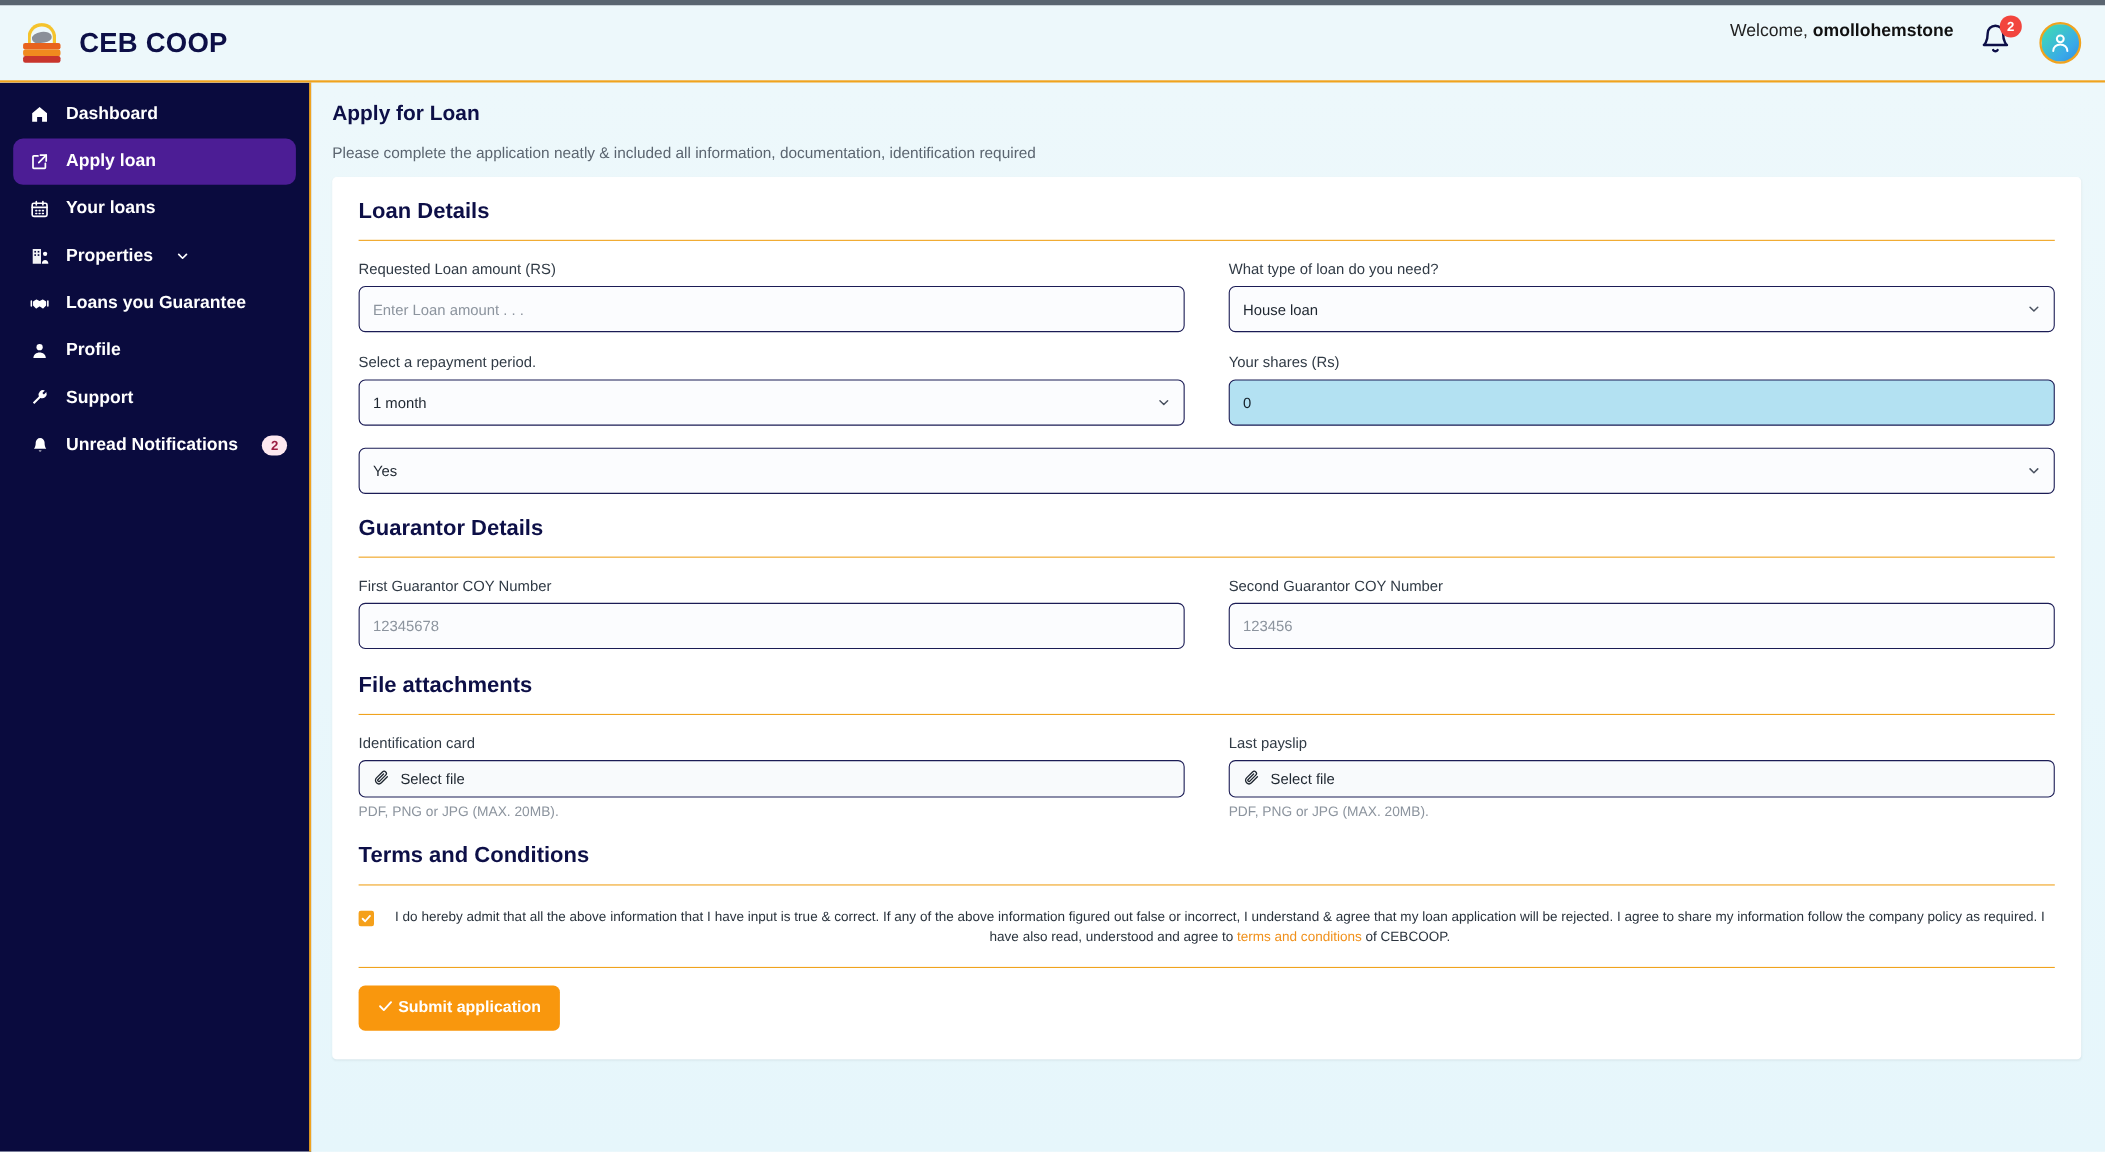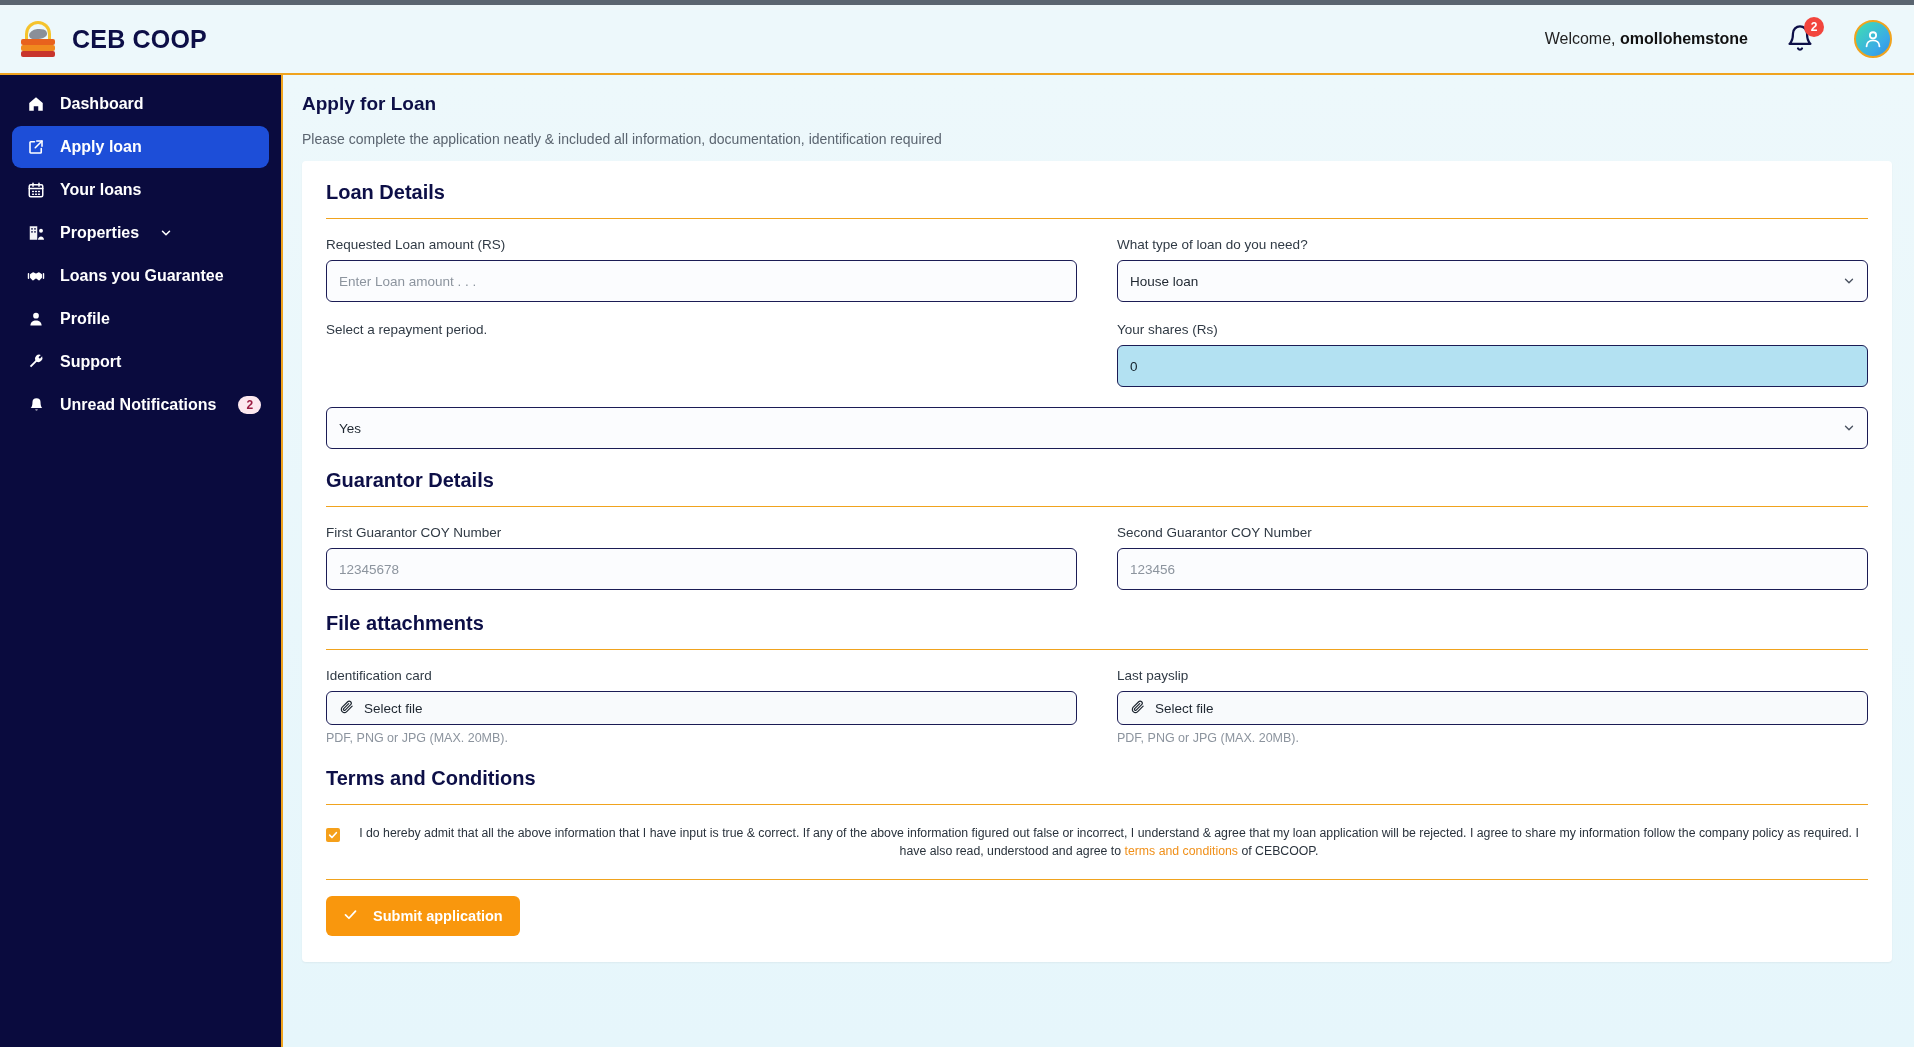--- a/index.html
+++ b/index.html
@@ -80,22 +80,22 @@
 
   .brand-title {
     font-size: 25px;
     font-weight: bold;
     color: #0d0f47;
     letter-spacing: .2px;
   }
 
   .header-right {
     display: flex;
-    align-items: center;
-    gap: 38px;
+    align-items: flex-start;
+    gap: 24px;
   }
 
   .welcome {
     font-size: 16px;
     color: #222;
   }
   .welcome b { font-weight: bold; color: #111; }
 
   .bell-wrap {
     position: relative;
@@ -151,21 +151,21 @@
     padding: 0 14px;
     border-radius: 9px;
     color: #ffffff;
     font-size: 16px;
     font-weight: bold;
     margin-bottom: 1px;
     cursor: pointer;
     white-space: nowrap;
   }
   .nav-item.active {
-    background: #1d4ed8;
+    background: #4c1d95;
   }
   .nav-ico {
     width: 20px; height: 20px;
     display: flex;
     align-items: center;
     justify-content: center;
     flex: 0 0 20px;
   }
   .nav-ico svg { display: block; }
   .chev-small { margin-left: 6px; display: flex; align-items: center; }
@@ -319,21 +319,21 @@
 
   .submit-rule {
     height: 0;
     border-top: 1.5px solid #f0a31e;
     margin: 6px 0 16px 0;
   }
 
   .submit-btn {
     display: inline-flex;
     align-items: center;
-    gap: 15px;
+    gap: 4px;
     background: #f9970d;
     color: #ffffff;
     border: none;
     border-radius: 6px;
     font-family: "Liberation Sans", sans-serif;
     font-size: 14.5px;
     font-weight: bold;
     padding: 11px 17px;
     cursor: pointer;
     text-align: right;
@@ -510,20 +510,30 @@
               </span>
             </div>
           </div>
         </div>
       </div>
 
       <div class="grid2">
         <div class="col">
           <div class="field">
             <label class="lbl">Select a repayment period.</label>
+            <div class="select-wrap">
+              <select class="ctl">
+                <option>1 month</option>
+              </select>
+              <span class="select-chev">
+                <svg width="14" height="14" viewBox="0 0 24 24" fill="none" stroke="#4a5260" stroke-width="2.3" stroke-linecap="round" stroke-linejoin="round">
+                    <path d="M6 9l6 6 6-6"></path>
+                  </svg>
+              </span>
+            </div>
           </div>
         </div>
         <div class="col">
           <div class="field">
             <label class="lbl">Your shares (Rs)</label>
             <input class="ctl readonly" type="text" readonly="" value="0" style="">
           </div>
         </div>
       </div>
 

